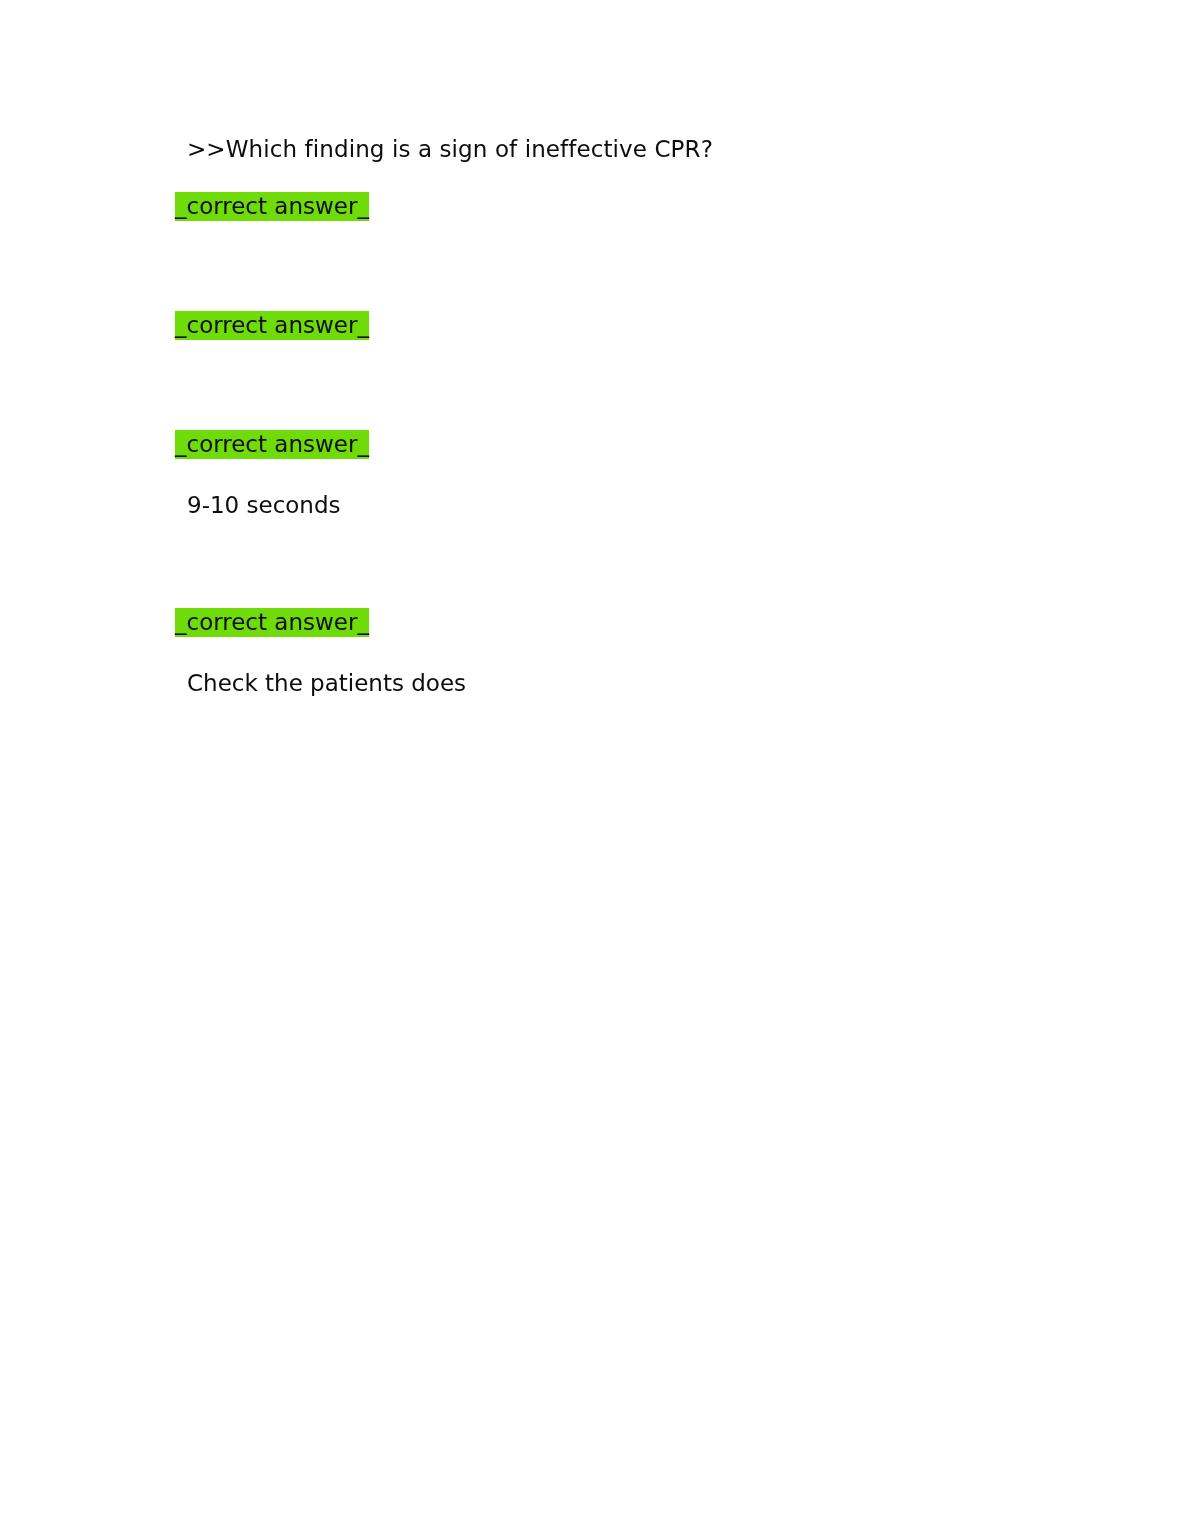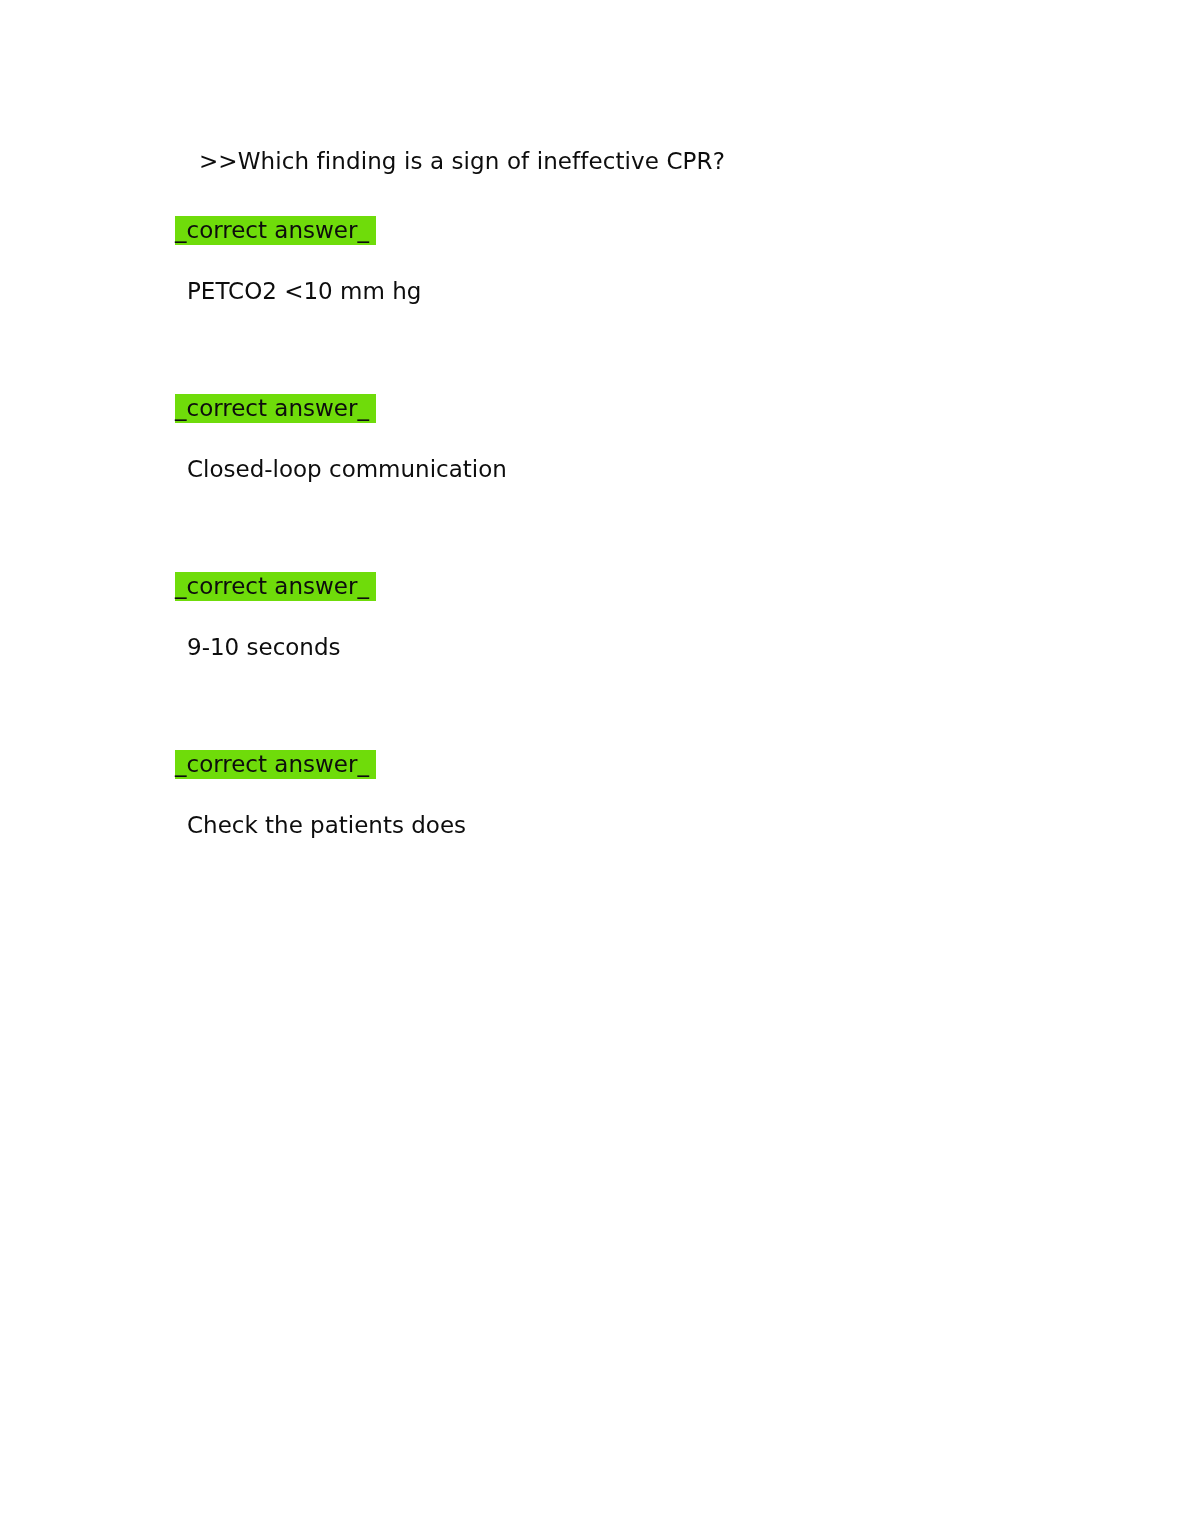--- a/index.html
+++ b/index.html
@@ -19,60 +19,58 @@
     box-sizing: border-box;
     padding: 120px 175px 0 175px;
     overflow: hidden;
   }
   .qa-block {
     margin: 0 0 0 0;
   }
   .question {
     font-size: 23px;
     line-height: 59px;
-    margin: 12px;
+    margin: 0;
     text-indent: 12px;
     letter-spacing: 0.1px;
   }
   .answer-tag-line {
     margin: 0;
     line-height: 59px;
   }
   .answer-tag {
     background: #6fdc0a;
     font-size: 23px;
-    padding: 1px 7px 2px 0;
+    padding: 1px 0 2px 0;
     line-height: 1.25;
   }
   .answer {
     font-size: 23px;
     line-height: 59px;
     margin: 0;
     text-indent: 12px;
   }
   .gap {
     height: 60px;
   }
 </style>
 </head>
 <body>
 
 <div class="page">
 
   <div class="qa-block">
     <p class="question">&gt;&gt;Which finding is a sign of ineffective CPR?</p>
     <p class="answer-tag-line"><span class="answer-tag">_correct answer_</span></p>
-    <p class="answer">PETCO2 &lt;10 mm hg</p>
   </div>
 
   <div class="gap"></div>
 
   <div class="qa-block">
     <p class="answer-tag-line"><span class="answer-tag">_correct answer_</span></p>
-    <p class="answer">Closed-loop communication</p>
   </div>
 
   <div class="gap"></div>
 
   <div class="qa-block">
     <p class="answer-tag-line"><span class="answer-tag">_correct answer_</span></p>
     <p class="answer">9-10 seconds</p>
   </div>
 
   <div class="gap"></div>

